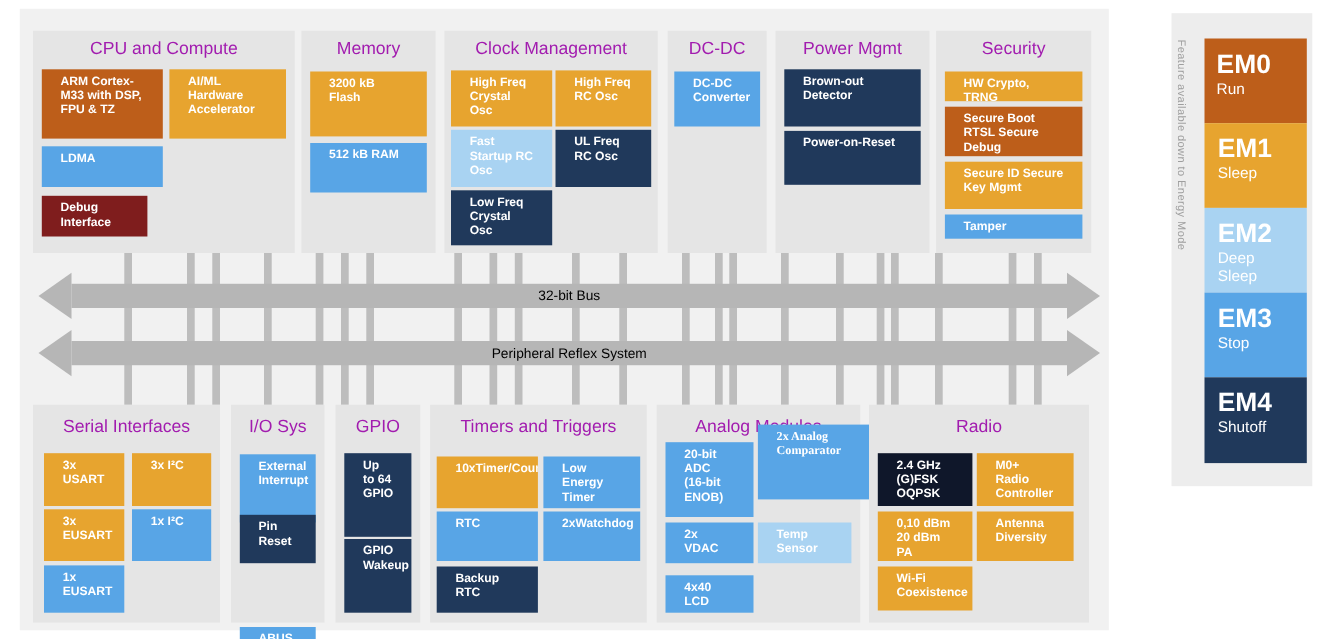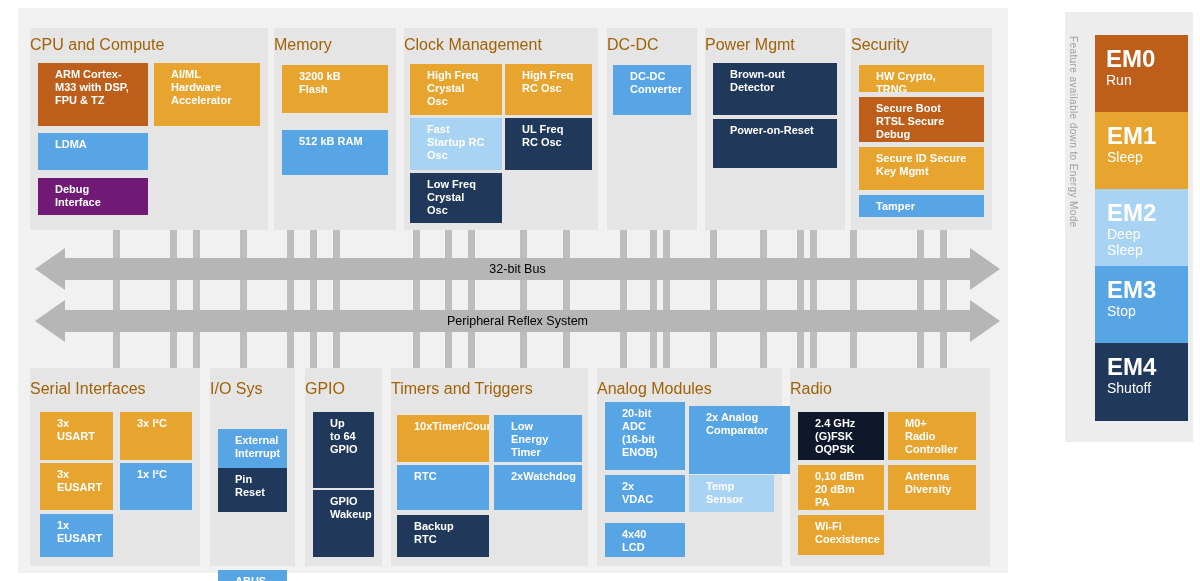--- a/index.html
+++ b/index.html
@@ -13,21 +13,21 @@
   .conn { position:absolute; top:230px; height:138px; width:7px; background:#bdbdbd; z-index:1; }
   .bus { position:absolute; left:65px; width:905px; height:22px; background:#b6b6b6; z-index:2; }
   .bus::before { content:""; position:absolute; left:-30px; top:-10px;
     border-top:21px solid transparent; border-bottom:21px solid transparent; border-right:30px solid #b6b6b6; }
   .bus::after { content:""; position:absolute; right:-30px; top:-10px;
     border-top:21px solid transparent; border-bottom:21px solid transparent; border-left:30px solid #b6b6b6; }
   .bus-label { display:block; text-align:center; line-height:22px; color:#000000; font-size:12.5px; }
   .panel { position:absolute; background:#e5e5e5; z-index:3; }
   .row1 { top:28px; height:202px; }
   .row2 { top:368px; height:198px; }
-  .ptitle { padding-top:8px; font-size:16px; color:#a16207; }
+  .ptitle { text-align:center; padding-top:8px; font-size:16px; color:#a21caf; }
   .row2 .ptitle { padding-top:12px; }
   .ptitle-tight { padding-top:6px; }
   .blk { position:absolute; color:#ffffff; font-weight:bold; font-size:11px;
     line-height:1.18; padding:5px 17px; overflow:hidden; }
   .vlabel { position:absolute; left:1068px; top:36px; height:390px; writing-mode:vertical-rl;
     font-size:10px; color:#9e9e9e; letter-spacing:.4px; z-index:2; }
   .em { position:absolute; left:1095px; width:93px; color:#ffffff; padding:11px 0 0 12px; z-index:2; }
   .em-name { font-size:24px; font-weight:bold; line-height:1.05; }
   .em-desc { font-size:14px; line-height:1.12; margin-top:2px; width:64px; }
 </style>
@@ -65,26 +65,26 @@
 </div>
 <div class="bus" style="top:310px">
   <span class="bus-label">Peripheral Reflex System</span>
 </div>
 
 <div class="panel row1" style="left:30px;width:238px">
   <div class="ptitle">CPU and Compute</div>
   <div class="blk" style="left: 8px; top: 35px; width: 110px; height: 63px; background: rgb(189, 94, 26);">ARM Cortex-M33 with DSP, FPU &amp; TZ</div>
   <div class="blk" style="left: 124px; top: 35px; width: 106px; height: 63px; background: rgb(231, 164, 47);">AI/ML Hardware Accelerator</div>
   <div class="blk" style="left: 8px; top: 105px; width: 110px; height: 37px; background: rgb(88, 165, 230);">LDMA</div>
-  <div class="blk" style="left: 8px; top: 150px; width: 110px; height: 37px; background: #701a75;">Debug Interface</div>
+  <div class="blk" style="left: 8px; top: 150px; width: 96px; height: 37px; background: #7f1d1d;">Debug Interface</div>
 </div>
 
 <div class="panel row1" style="left:274px;width:122px">
   <div class="ptitle">Memory</div>
-  <div class="blk" style="left: 8px; top: 37px; width: 106px; height: 48px; background: rgb(231, 164, 47);">3200 kB Flash</div>
+  <div class="blk" style="left: 8px; top: 37px; width: 106px; height: 59px; background: rgb(231, 164, 47);">3200 kB Flash</div>
   <div class="blk" style="left: 8px; top: 102px; width: 106px; height: 45px; background: rgb(88, 165, 230);">512 kB RAM</div>
 </div>
 
 <div class="panel row1" style="left:404px;width:194px">
   <div class="ptitle">Clock Management</div>
   <div class="blk" style="left: 6px; top: 36px; width: 92px; height: 51px; background: rgb(231, 164, 47);">High Freq Crystal Osc</div>
   <div class="blk" style="left: 101px; top: 36px; width: 87px; height: 51px; background: rgb(231, 164, 47);">High Freq RC Osc</div>
   <div class="blk" style="left: 6px; top: 90px; width: 92px; height: 52px; background: rgb(169, 211, 242);">Fast Startup RC Osc</div>
   <div class="blk" style="left: 101px; top: 90px; width: 87px; height: 52px; background: rgb(32, 57, 91);">UL Freq RC Osc</div>
   <div class="blk" style="left: 6px; top: 145px; width: 92px; height: 50px; background: rgb(32, 57, 91);">Low Freq Crystal Osc</div>
@@ -113,21 +113,21 @@
   <div class="ptitle">Serial Interfaces</div>
   <div class="blk" style="left: 10px; top: 44px; width: 73px; height: 48px; background: rgb(231, 164, 47);">3x USART</div>
   <div class="blk" style="left: 90px; top: 44px; width: 72px; height: 48px; background: rgb(231, 164, 47);">3x I²C</div>
   <div class="blk" style="left: 10px; top: 95px; width: 73px; height: 47px; background: rgb(231, 164, 47);">3x EUSART</div>
   <div class="blk" style="left: 90px; top: 95px; width: 72px; height: 47px; background: rgb(88, 165, 230);">1x I²C</div>
   <div class="blk" style="left: 10px; top: 146px; width: 73px; height: 43px; background: rgb(88, 165, 230);">1x EUSART</div>
 </div>
 
 <div class="panel row2" style="left:210px;width:85px">
   <div class="ptitle">I/O Sys</div>
-  <div class="blk" style="left: 8px; top: 45px; width: 69px; height: 62px; background: rgb(88, 165, 230); margin-top: 16px;">External Interrupt</div>
+  <div class="blk" style="left: 8px; top: 45px; width: 69px; height: 62px; background: rgb(88, 165, 230);">External Interrupt</div>
   <div class="blk" style="left: 8px; top: 100px; width: 69px; height: 44px; background: rgb(32, 57, 91);">Pin Reset</div>
   <div class="blk" style="left: 8px; top: 154px; width: 69px; height: 36px; background: rgb(88, 165, 230); margin-top: 48px;">ABUS DBUS</div>
 </div>
 
 <div class="panel row2" style="left:305px;width:77px">
   <div class="ptitle">GPIO</div>
   <div class="blk" style="left: 8px; top: 44px; width: 61px; height: 76px; background: rgb(32, 57, 91);">Up to 64 GPIO</div>
   <div class="blk" style="left: 8px; top: 122px; width: 61px; height: 67px; background: rgb(32, 57, 91);">GPIO Wakeup</div>
 </div>
 
@@ -136,21 +136,21 @@
   <div class="blk" style="left: 6px; top: 47px; width: 92px; height: 47px; background: rgb(231, 164, 47);">10xTimer/Counter</div>
   <div class="blk" style="left: 6px; top: 97px; width: 92px; height: 45px; background: rgb(88, 165, 230);">RTC</div>
   <div class="blk" style="left: 103px; top: 47px; width: 88px; height: 47px; background: rgb(88, 165, 230);">Low Energy Timer</div>
   <div class="blk" style="left: 103px; top: 97px; width: 88px; height: 45px; background: rgb(88, 165, 230);">2xWatchdog</div>
   <div class="blk" style="left: 6px; top: 147px; width: 92px; height: 42px; background: rgb(32, 57, 91);">Backup RTC</div>
 </div>
 
 <div class="panel row2" style="left:597px;width:185px">
   <div class="ptitle ptitle-tight">Analog Modules</div>
   <div class="blk" style="left: 8px; top: 34px; width: 80px; height: 68px; background: rgb(88, 165, 230);">20-bit ADC (16-bit ENOB)</div>
-  <div class="blk" style="left: 92px; top: 38px; width: 109px; height: 68px; background: rgb(88, 165, 230);">2x Analog Comparator</div>
+  <div class="blk" style="left: 92px; top: 18px; width: 109px; height: 68px; background: rgb(88, 165, 230); font-family: Liberation Serif, serif;">2x Analog Comparator</div>
   <div class="blk" style="left: 8px; top: 107px; width: 80px; height: 37px; background: rgb(88, 165, 230);">2x VDAC</div>
   <div class="blk" style="left: 92px; top: 107px; width: 85px; height: 37px; background: rgb(169, 211, 242);">Temp Sensor</div>
   <div class="blk" style="left: 8px; top: 155px; width: 80px; height: 34px; background: rgb(88, 165, 230);">4x40 LCD</div>
 </div>
 
 <div class="panel row2" style="left:790px;width:200px">
   <div class="ptitle">Radio</div>
   <div class="blk" style="left: 8px; top: 44px; width: 86px; height: 48px; background: #0f172a;">2.4 GHz (G)FSK OQPSK</div>
   <div class="blk" style="left: 98px; top: 44px; width: 88px; height: 48px; background: rgb(231, 164, 47);">M0+ Radio Controller</div>
   <div class="blk" style="left: 8px; top: 97px; width: 86px; height: 45px; background: rgb(231, 164, 47);">0,10 dBm 20 dBm PA</div>

